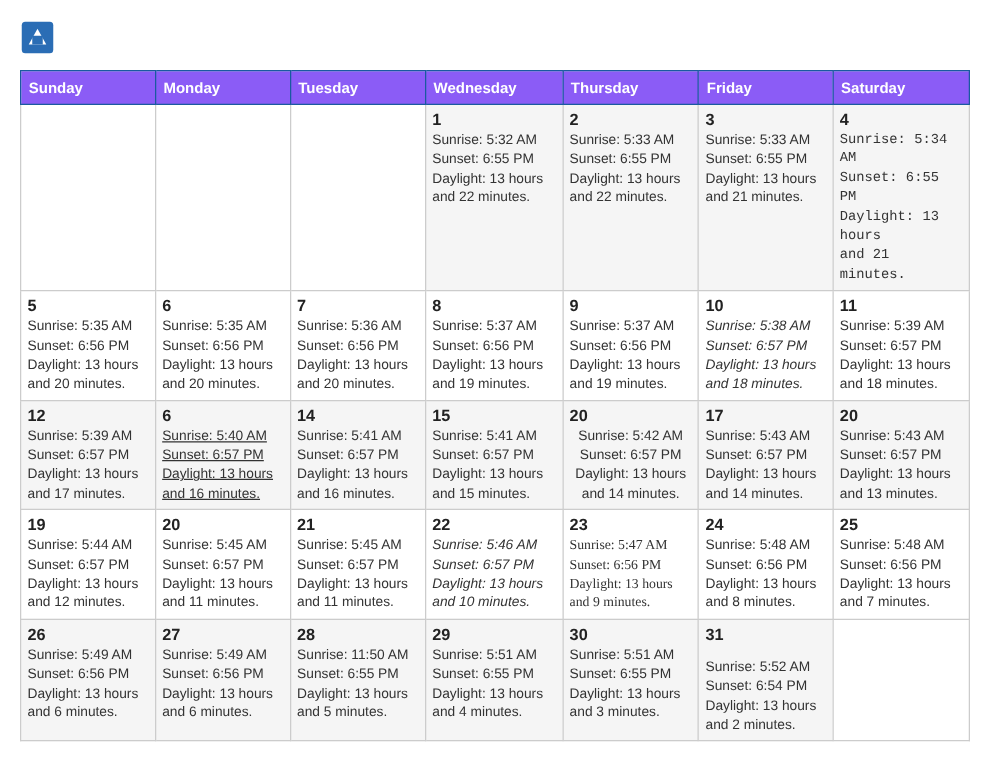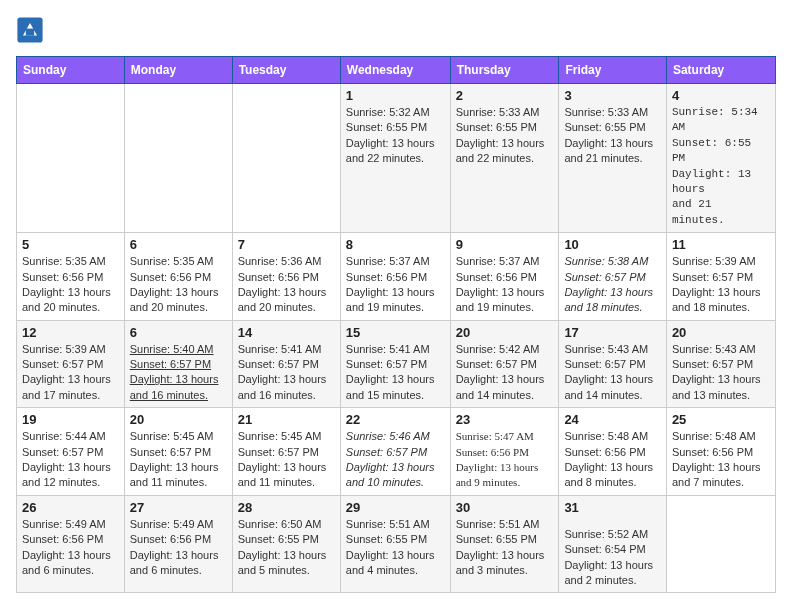--- a/index.html
+++ b/index.html
@@ -237,21 +237,21 @@
         </td>
         <td>
           <span class="day-num">15</span>
           <div class="day-detail" style="white-space: pre-line;">Sunrise: 5:41 AM
 Sunset: 6:57 PM
 Daylight: 13 hours
 and 15 minutes.</div>
         </td>
         <td>
           <span class="day-num">20</span>
-          <div class="day-detail" style="white-space: pre-line;">Sunrise: 5:42 AM
+          <div class="day-detail" style="white-space: pre-line; text-align: center;">Sunrise: 5:42 AM
 Sunset: 6:57 PM
 Daylight: 13 hours
 and 14 minutes.</div>
         </td>
         <td>
           <span class="day-num">17</span>
           <div class="day-detail" style="white-space: pre-line;">Sunrise: 5:43 AM
 Sunset: 6:57 PM
 Daylight: 13 hours
 and 14 minutes.</div>
@@ -325,21 +325,21 @@
         </td>
         <td>
           <span class="day-num">27</span>
           <div class="day-detail" style="white-space: pre-line;">Sunrise: 5:49 AM
 Sunset: 6:56 PM
 Daylight: 13 hours
 and 6 minutes.</div>
         </td>
         <td>
           <span class="day-num">28</span>
-          <div class="day-detail" style="white-space: pre-line;">Sunrise: 6:50 AM
+          <div class="day-detail" style="white-space: pre-line;">Sunrise: 11:50 AM
 Sunset: 6:55 PM
 Daylight: 13 hours
 and 5 minutes.</div>
         </td>
         <td>
           <span class="day-num">29</span>
           <div class="day-detail" style="white-space: pre-line;">Sunrise: 5:51 AM
 Sunset: 6:55 PM
 Daylight: 13 hours
 and 4 minutes.</div>

